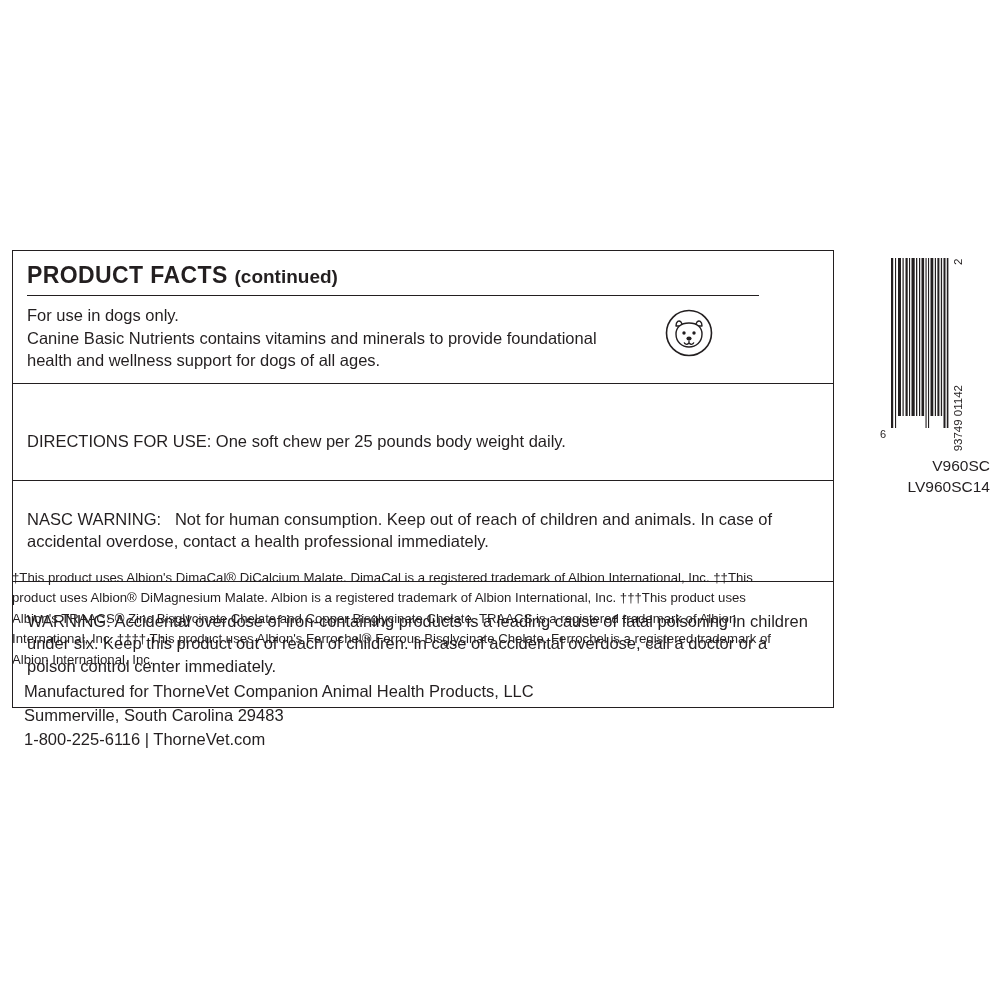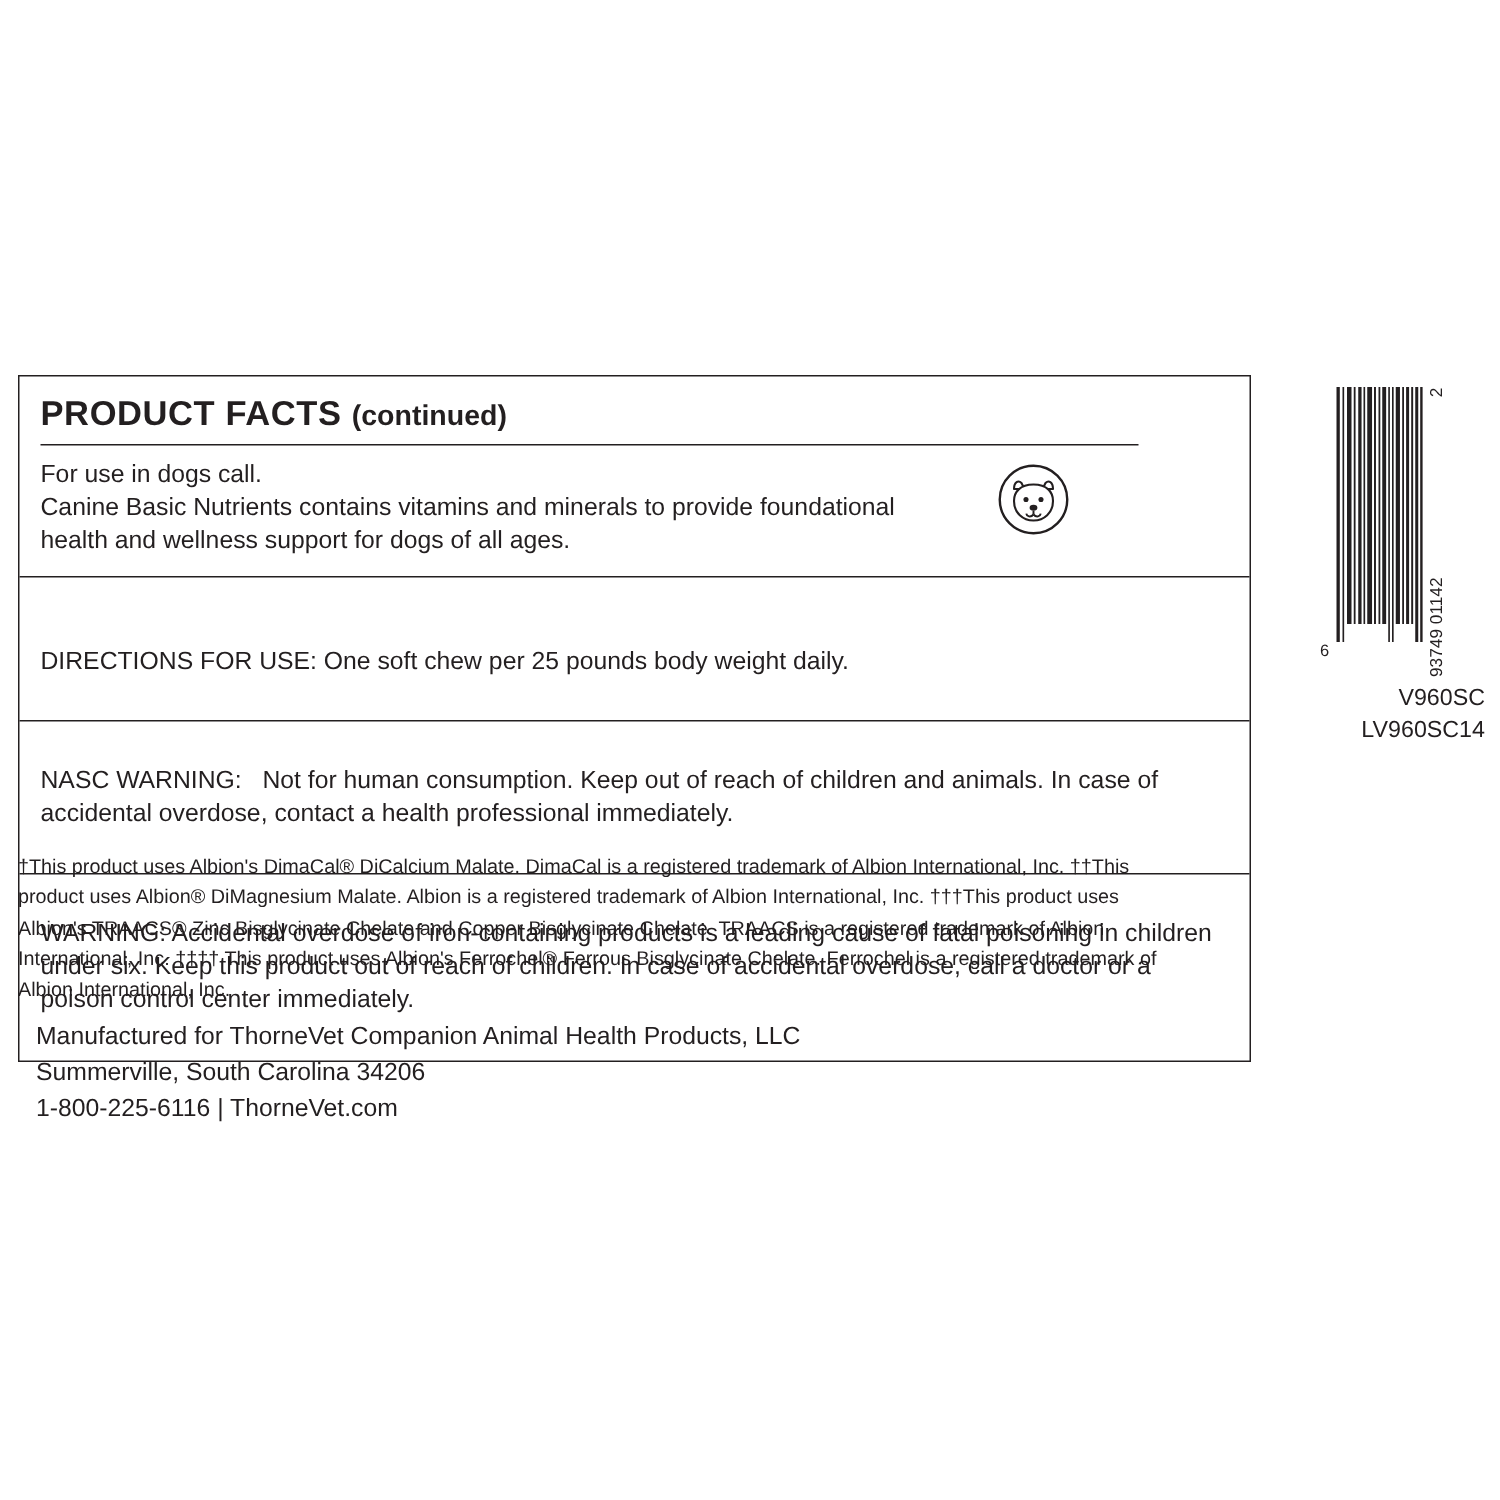--- a/index.html
+++ b/index.html
@@ -190,21 +190,21 @@
 
   <div class="facts-panel">
 
     <div class="facts-block block-header">
       <div class="facts-title">
         <span>PRODUCT FACTS</span>
         <span class="cont">(continued)</span>
       </div>
       <hr class="title-rule">
       <div class="intro-text">
-        <p>For use in dogs call.</p>
+        <p>For use in dogs only.</p>
         <p>Canine Basic Nutrients contains vitamins and minerals to provide foundational health and wellness support for dogs of all ages.</p>
       </div>
       <div class="dog-badge">
         <svg viewBox="0 0 48 48" width="48" height="48" aria-hidden="true">
           <circle cx="24" cy="24" r="22.5" fill="#ffffff" stroke="#231f20" stroke-width="1.6"></circle>
           <path d="M11 17 C11 12, 14 11, 16 13 L18 17 Z" fill="#ffffff" stroke="#231f20" stroke-width="1.4" stroke-linejoin="round"></path>
           <path d="M37 17 C37 12, 34 11, 32 13 L30 17 Z" fill="#ffffff" stroke="#231f20" stroke-width="1.4" stroke-linejoin="round"></path>
           <path d="M24 14 C15 14, 11 19, 11 25 C11 33, 17 38, 24 38 C31 38, 37 33, 37 25 C37 19, 33 14, 24 14 Z" fill="#ffffff" stroke="#231f20" stroke-width="1.4"></path>
           <circle cx="19" cy="24" r="1.7" fill="#231f20"></circle>
           <circle cx="29" cy="24" r="1.7" fill="#231f20"></circle>
@@ -239,21 +239,21 @@
     </div>
 
   </div>
 
   <div class="footnotes">
     <p>†This product uses Albion's DimaCal® DiCalcium Malate. DimaCal is a registered trademark of Albion International, Inc. ††This product uses Albion® DiMagnesium Malate. Albion is a registered trademark of Albion International, Inc. †††This product uses Albion's TRAACS® Zinc Bisglycinate Chelate and Copper Bisglycinate Chelate. TRAACS is a registered trademark of Albion International, Inc. †††† This product uses Albion's Ferrochel® Ferrous Bisglycinate Chelate. Ferrochel is a registered trademark of Albion International, Inc.</p>
   </div>
 
   <div class="manufacturer">
     <p>Manufactured for ThorneVet Companion Animal Health Products, LLC</p>
-    <p>Summerville, South Carolina 34206</p>
+    <p>Summerville, South Carolina 29483</p>
     <p>1-800-225-6116 | ThorneVet.com</p>
   </div>
 
   <div class="barcode-area">
     <div class="barcode-wrap">
       <svg class="barcode-bars" viewBox="0 0 60 170" preserveAspectRatio="none" aria-hidden="true">
         <g fill="#231f20">
           <rect x="1" y="0" width="2.2" height="170"></rect>
           <rect x="5" y="0" width="1.1" height="170"></rect>
           <rect x="8" y="0" width="3.0" height="158"></rect>

